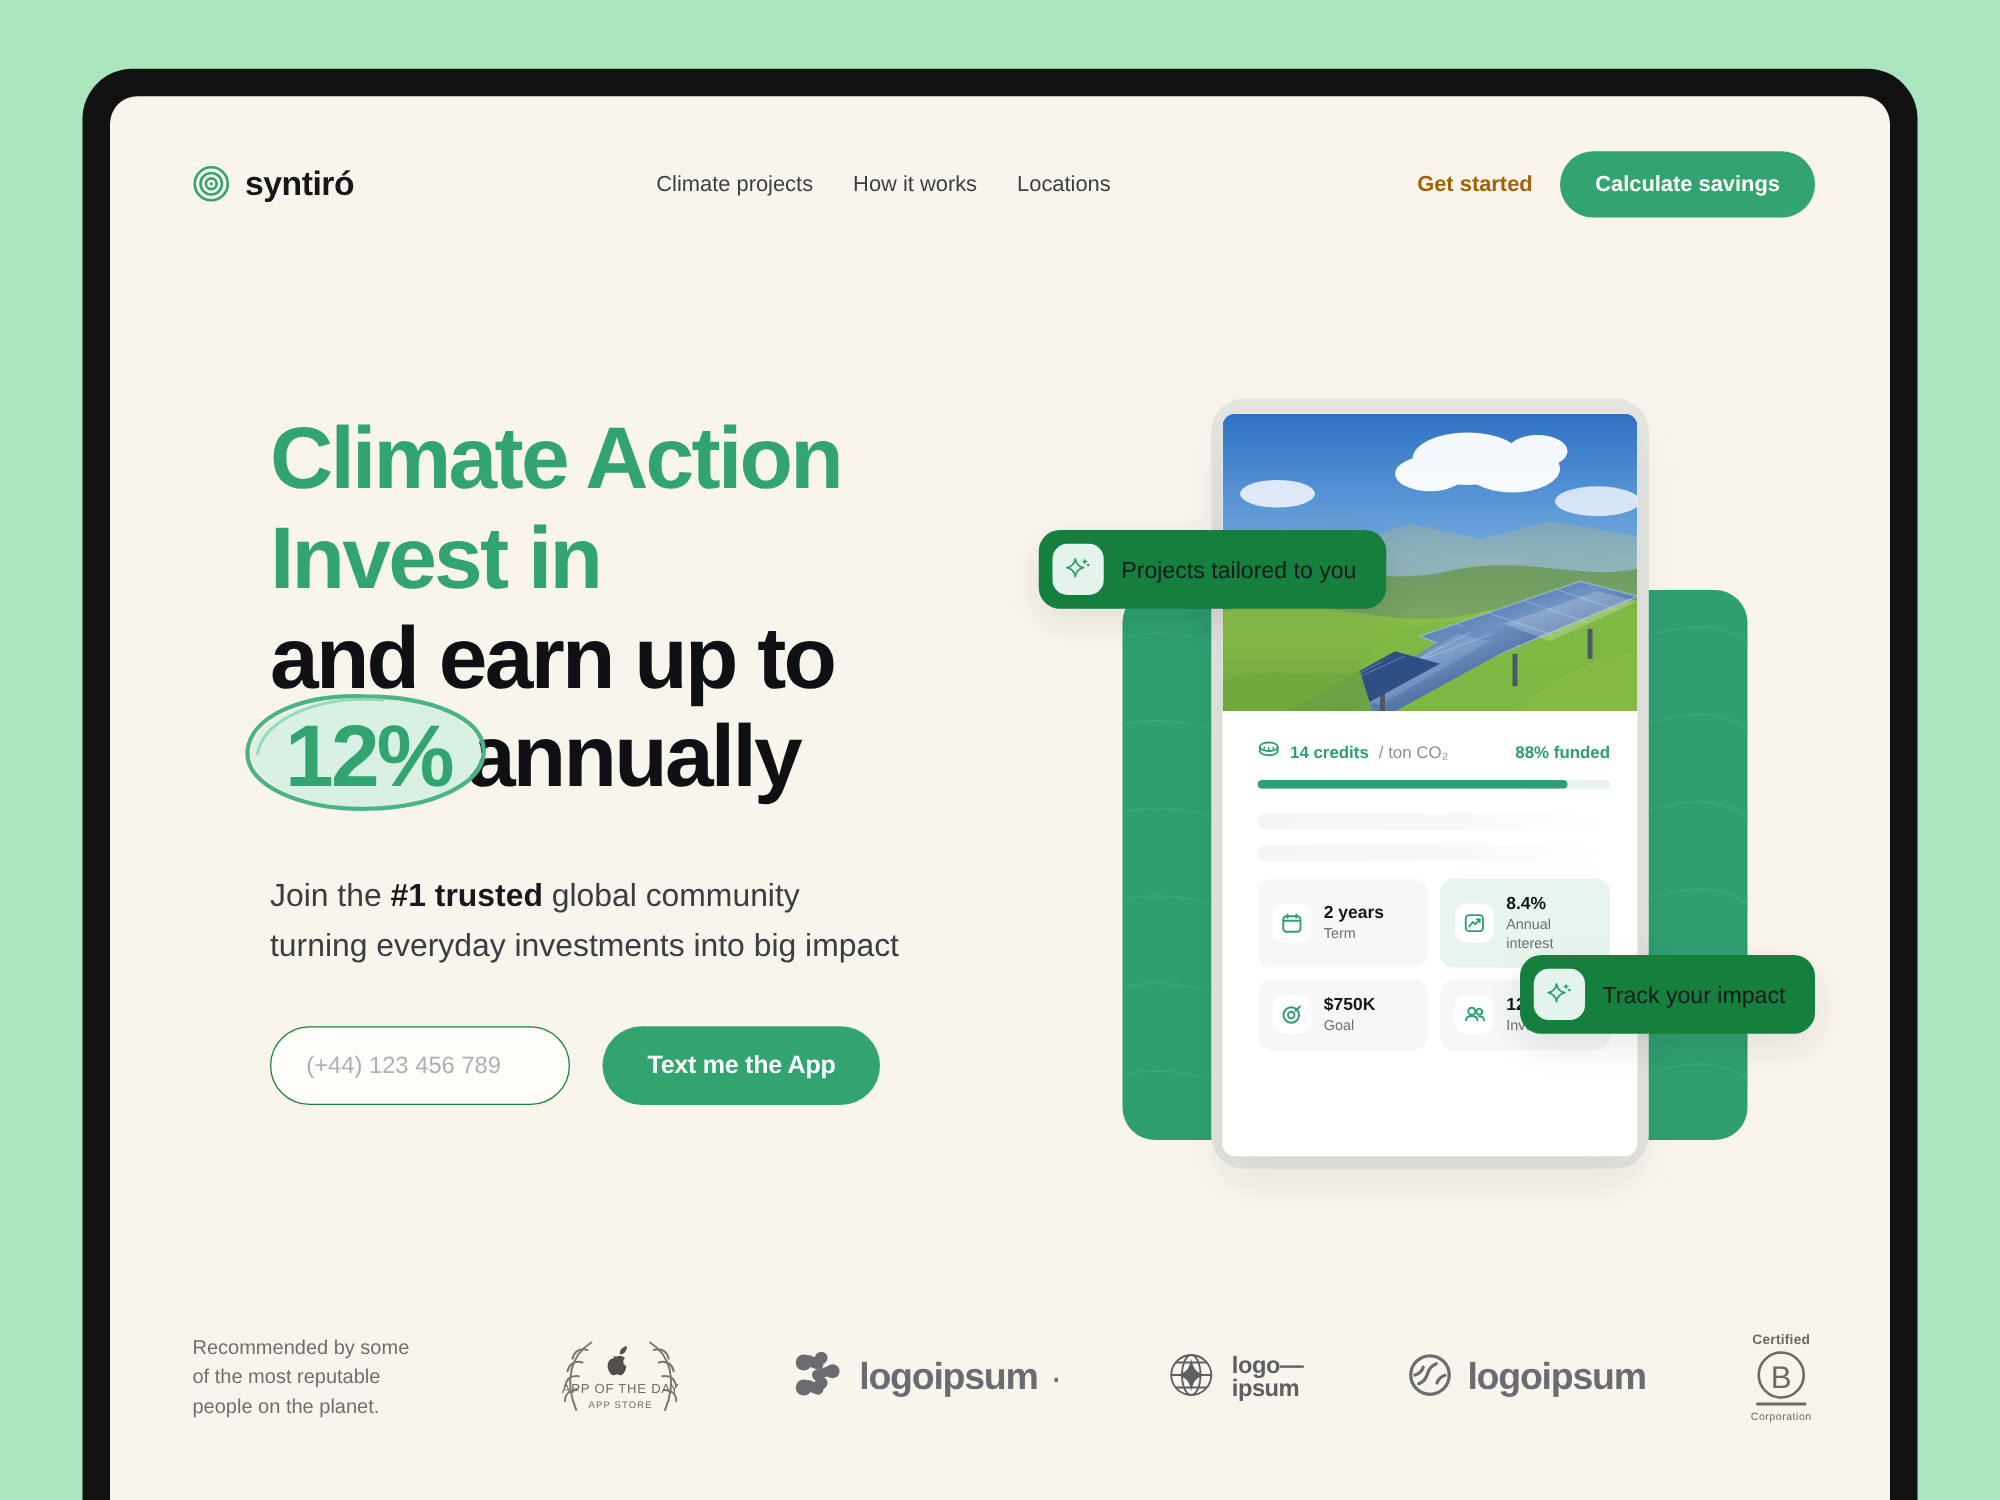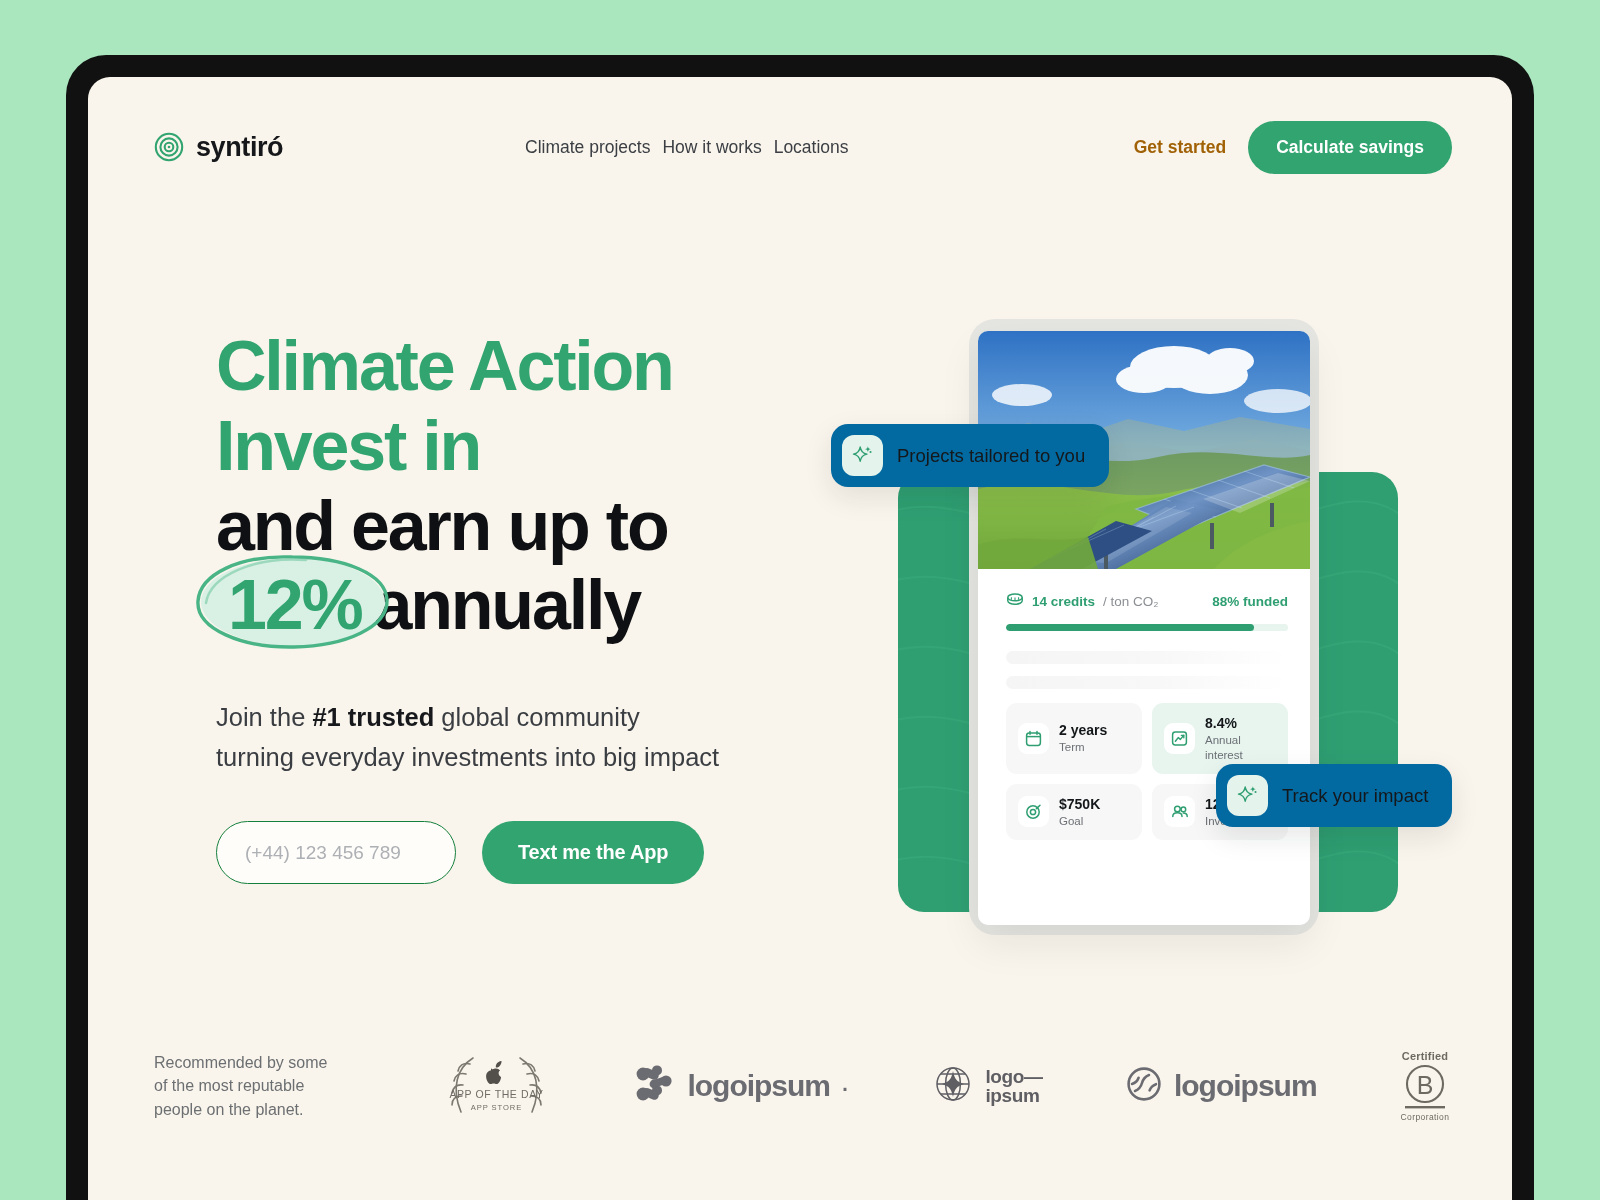--- a/index.html
+++ b/index.html
@@ -43,21 +43,21 @@
     position: absolute; left: 66px;
     display: flex; align-items: center; gap: 12px;
   }
   .brand-mark { width: 30px; height: 30px; display:block; }
   .brand-name {
     font-size: 27px; font-weight: 700; color: #15171a;
     letter-spacing: -0.4px;
   }
   .nav-links {
     position: absolute; left: 437px;
-    display: flex; align-items: center; gap: 12px;
+    display: flex; align-items: center; gap: 32px;
   }
   .nav-link {
     font-size: 17.5px; color: #3b3f44; cursor: pointer;
     white-space: nowrap;
   }
   .nav-right {
     position: absolute; right: 60px;
     display: flex; align-items: center; gap: 22px;
   }
   .link-strong {
@@ -189,37 +189,37 @@
     background: #ffffff; display: flex; align-items: center; justify-content: center;
     flex: 0 0 auto;
   }
   .tile-val { font-size: 14px; font-weight: 700; color: #14171a; line-height: 1.2; }
   .tile-lbl { font-size: 11.5px; color: #6c7076; line-height: 1.3; margin-top: 1px; }
 
   
   .pill {
     position: absolute;
     display: flex; align-items: center; gap: 14px;
-    background: #0369a1; border-radius: 17px;
+    background: #15803d; border-radius: 17px;
     padding: 11px 24px 11px 11px;
     box-shadow: 0 10px 28px rgba(20,30,25,.10);
     white-space: nowrap;
   }
   .pill-ico {
     width: 41px; height: 41px; border-radius: 12px;
     background: #e4f3ec; display: flex; align-items: center; justify-content: center;
     flex: 0 0 auto;
   }
   .pill-text { font-size: 18.5px; color: #15181b; }
   .pill-a { left: -67px; top: 115px; }
   .pill-b { left: 318px; top: 455px; }
 
   
   .footer {
-    position: absolute; left: 66px; right: 60px; bottom: 78px;
+    position: absolute; left: 66px; right: 60px; bottom: 62px;
     display: flex; align-items: center;
   }
   .rec-text {
     font-size: 16px; line-height: 1.45; color: #6c6f72;
     width: 215px; flex: 0 0 auto;
   }
   .logos {
     flex: 1 1 auto; display: flex; align-items: center;
     justify-content: space-between; padding-left: 70px;
   }

